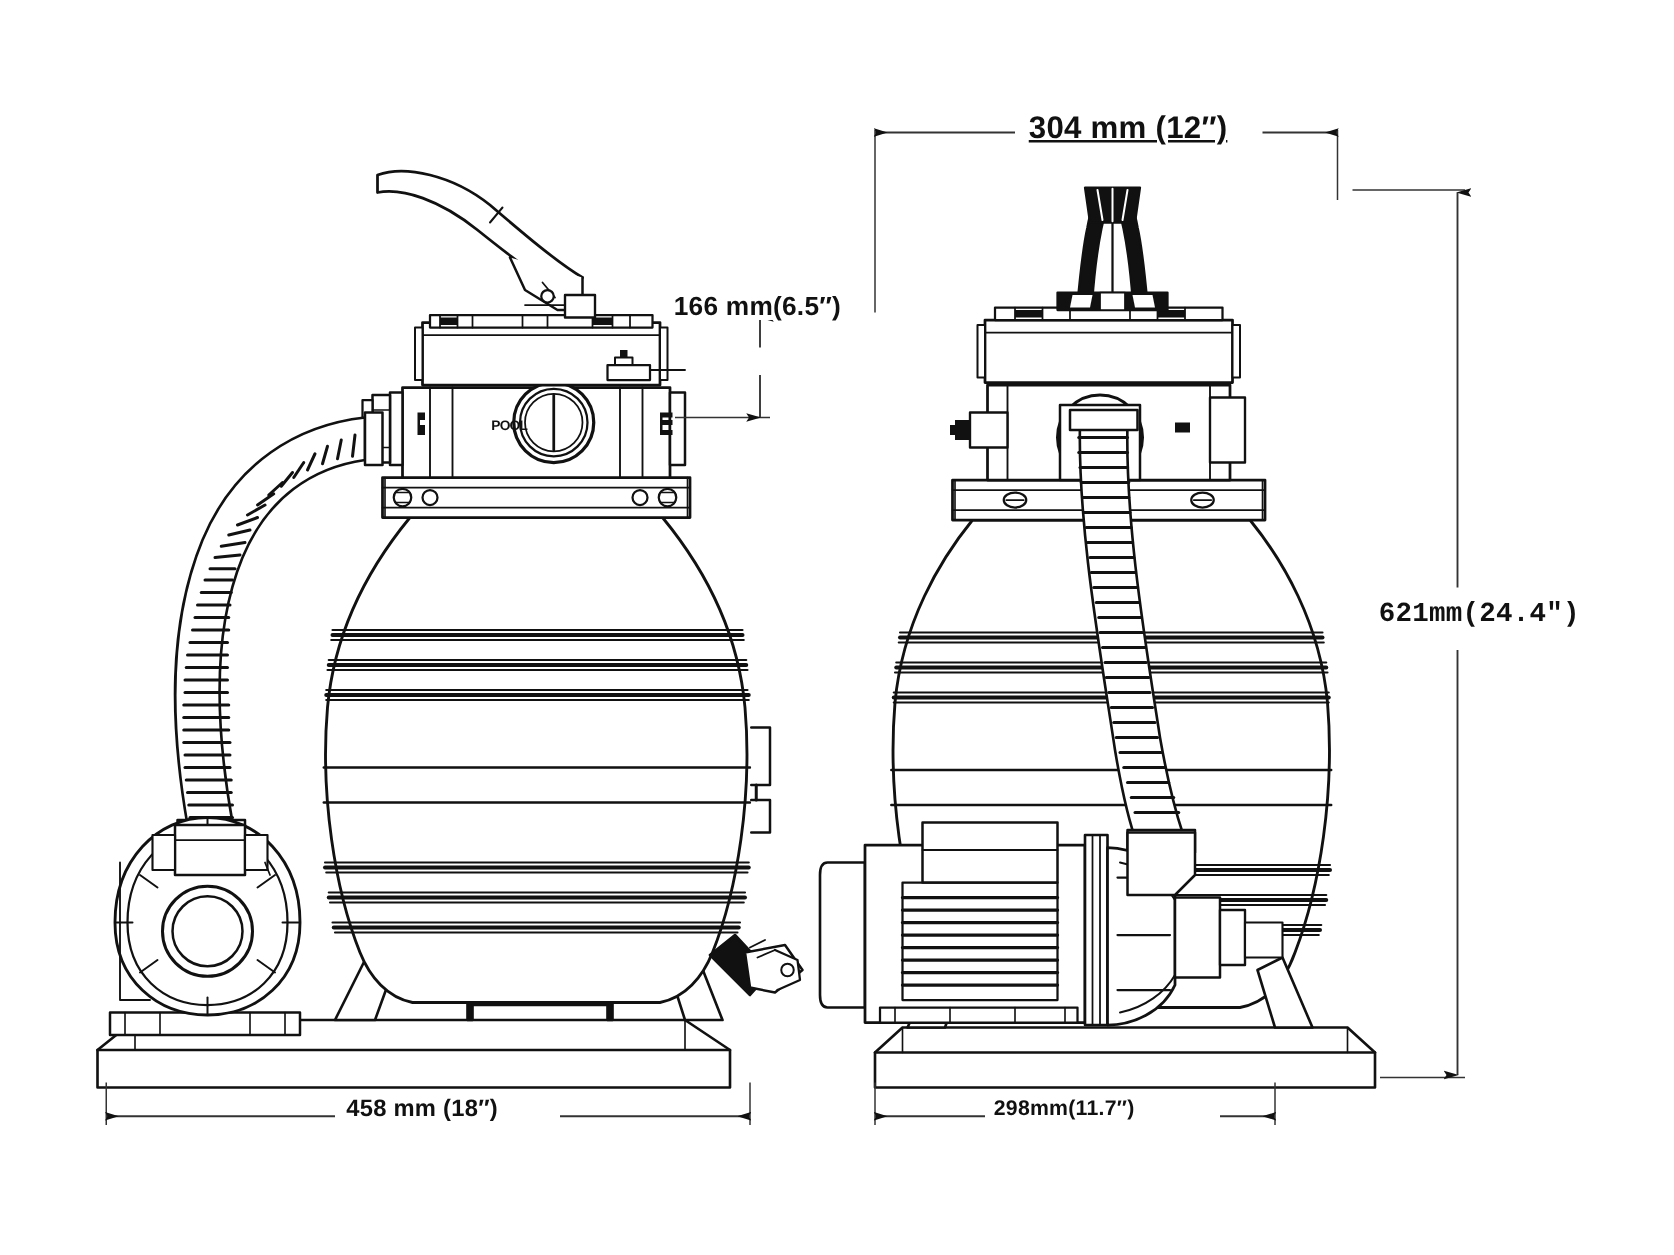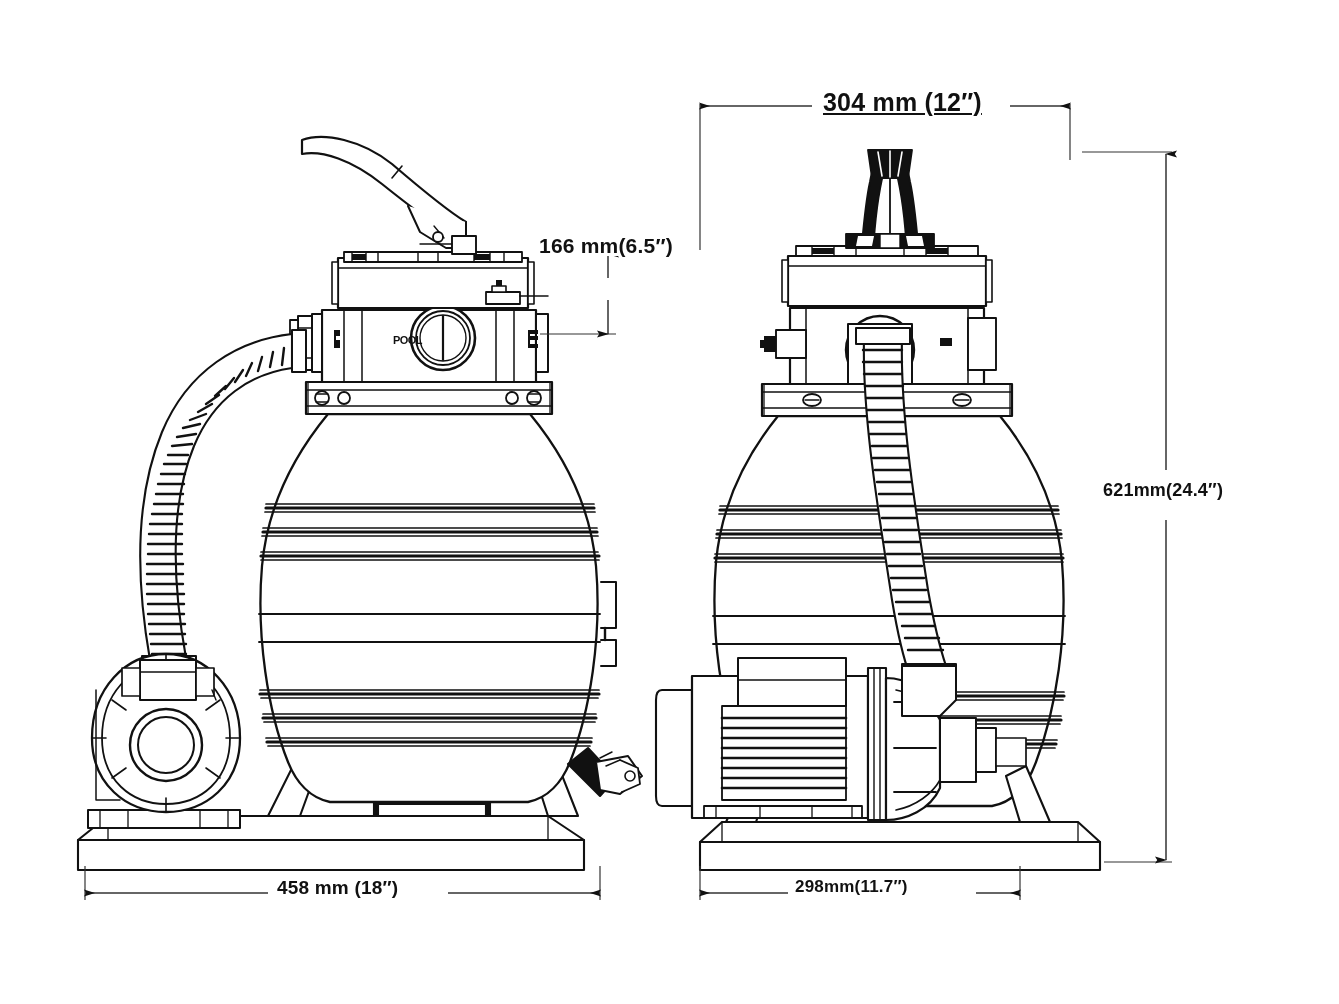--- a/index.html
+++ b/index.html
@@ -27,21 +27,21 @@
     font-weight:bold;
     color:#111111;
     white-space:nowrap;
     background:#ffffff;
     letter-spacing:0.2px;
     line-height:1;
     padding:0 5px;
   }
   #dim-top-width   { left:818px;  top:90px;  font-size:25px;text-decoration:underline; }
   #dim-valve-h     { left:534px;  top:235px; font-size:21px; }
-  #dim-total-h     { left:1098px; top:481px; font-size:18px; }
+  #dim-total-h     { left:1098px; top:481px; font-size:22px;font-family:Liberation Mono, monospace; }
   #dim-base-left   { left:272px;  top:878px; font-size:19px; }
   #dim-base-right  { left:790px;  top:878px; font-size:17px; }
 </style>
 </head>
 <body>
 
 <div id="stage">
 
   <svg id="drawing" viewBox="0 0 1339 1004" xmlns="http://www.w3.org/2000/svg">
 

